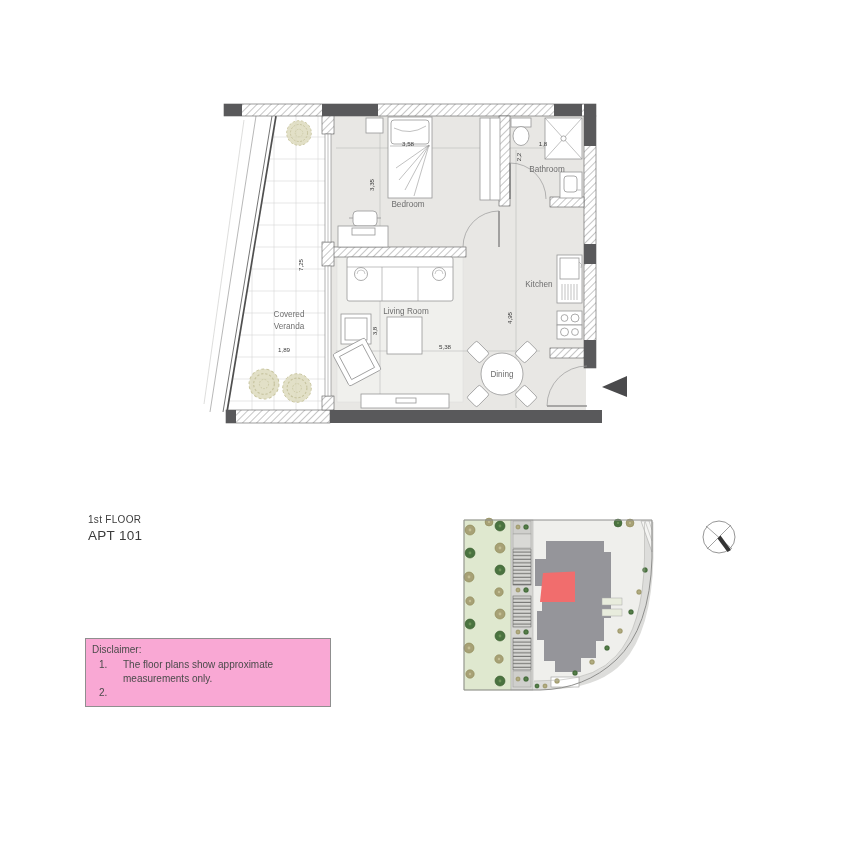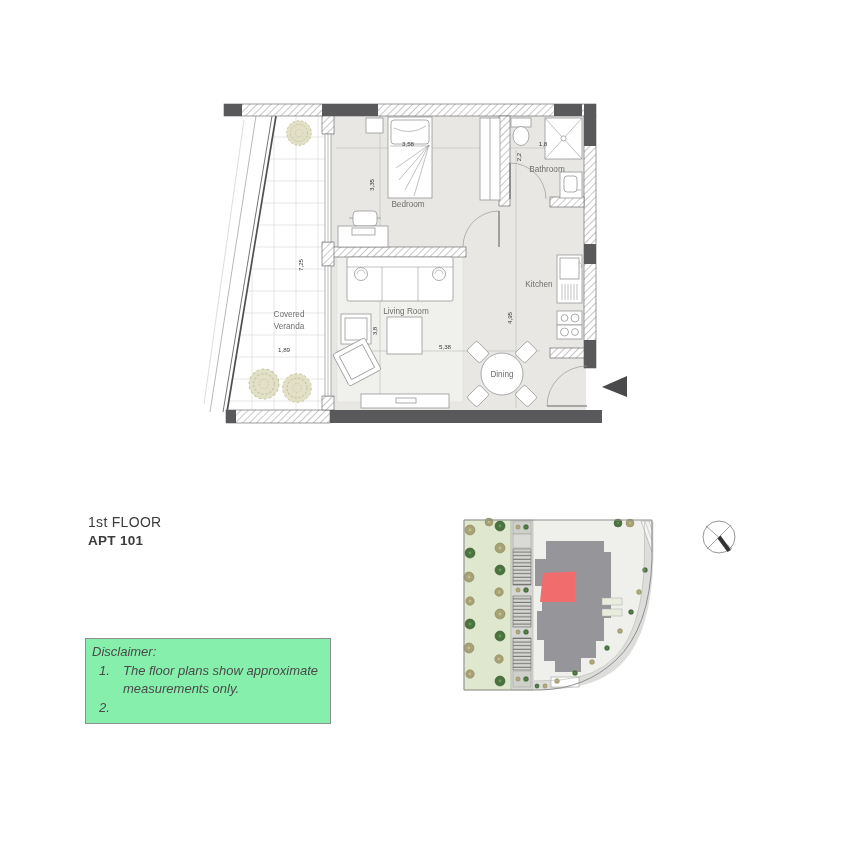--- a/index.html
+++ b/index.html
@@ -1,23 +1,23 @@
 <!DOCTYPE html>
 <html><head>
 <meta charset="utf-8">
 <style>
   html,body{margin:0;padding:0;background:#ffffff;}
   .page{position:relative;width:850px;height:850px;background:#fff;overflow:hidden;
         font-family:"Liberation Sans",sans-serif;}
   svg{position:absolute;left:0;top:0;}
   .hdr{position:absolute;left:88px;top:514px;color:#3c3c3c;}
-  .hdr .floor{font-size:14px;letter-spacing:.3px;}
-  .hdr .apt{font-size:13.5px;font-weight:bold;margin-top:3px;letter-spacing:.3px;}
+  .hdr .floor{font-size:10px;letter-spacing:.3px;}
+  .hdr .apt{font-size:13.5px;font-weight:normal;margin-top:3px;letter-spacing:.3px;}
   .disclaimer{position:absolute;left:85px;top:638px;width:232px;border:1px solid #8f8f8f;
-        padding:4px 6px 6px 6px;font-size:13px;color:#4a4a4a;line-height:1.4;background:#86efac;font-style:italic;}
+        padding:4px 6px 6px 6px;font-size:10px;color:#4a4a4a;line-height:1.4;background:#f9a8d4;}
   .disclaimer .title{margin-bottom:1px;}
   .disc-row{display:flex;}
   .disc-row .num{flex:none;width:24px;padding-left:7px;}
   .disc-row .txt{flex:1;}
   text{font-family:"Liberation Sans",sans-serif;}
   .roomlbl{font-size:8.2px;fill:#6f6f6f;}
   .dimlbl{font-size:6.2px;fill:#3c3c3c;}
 </style>
 </head>
 <body>

